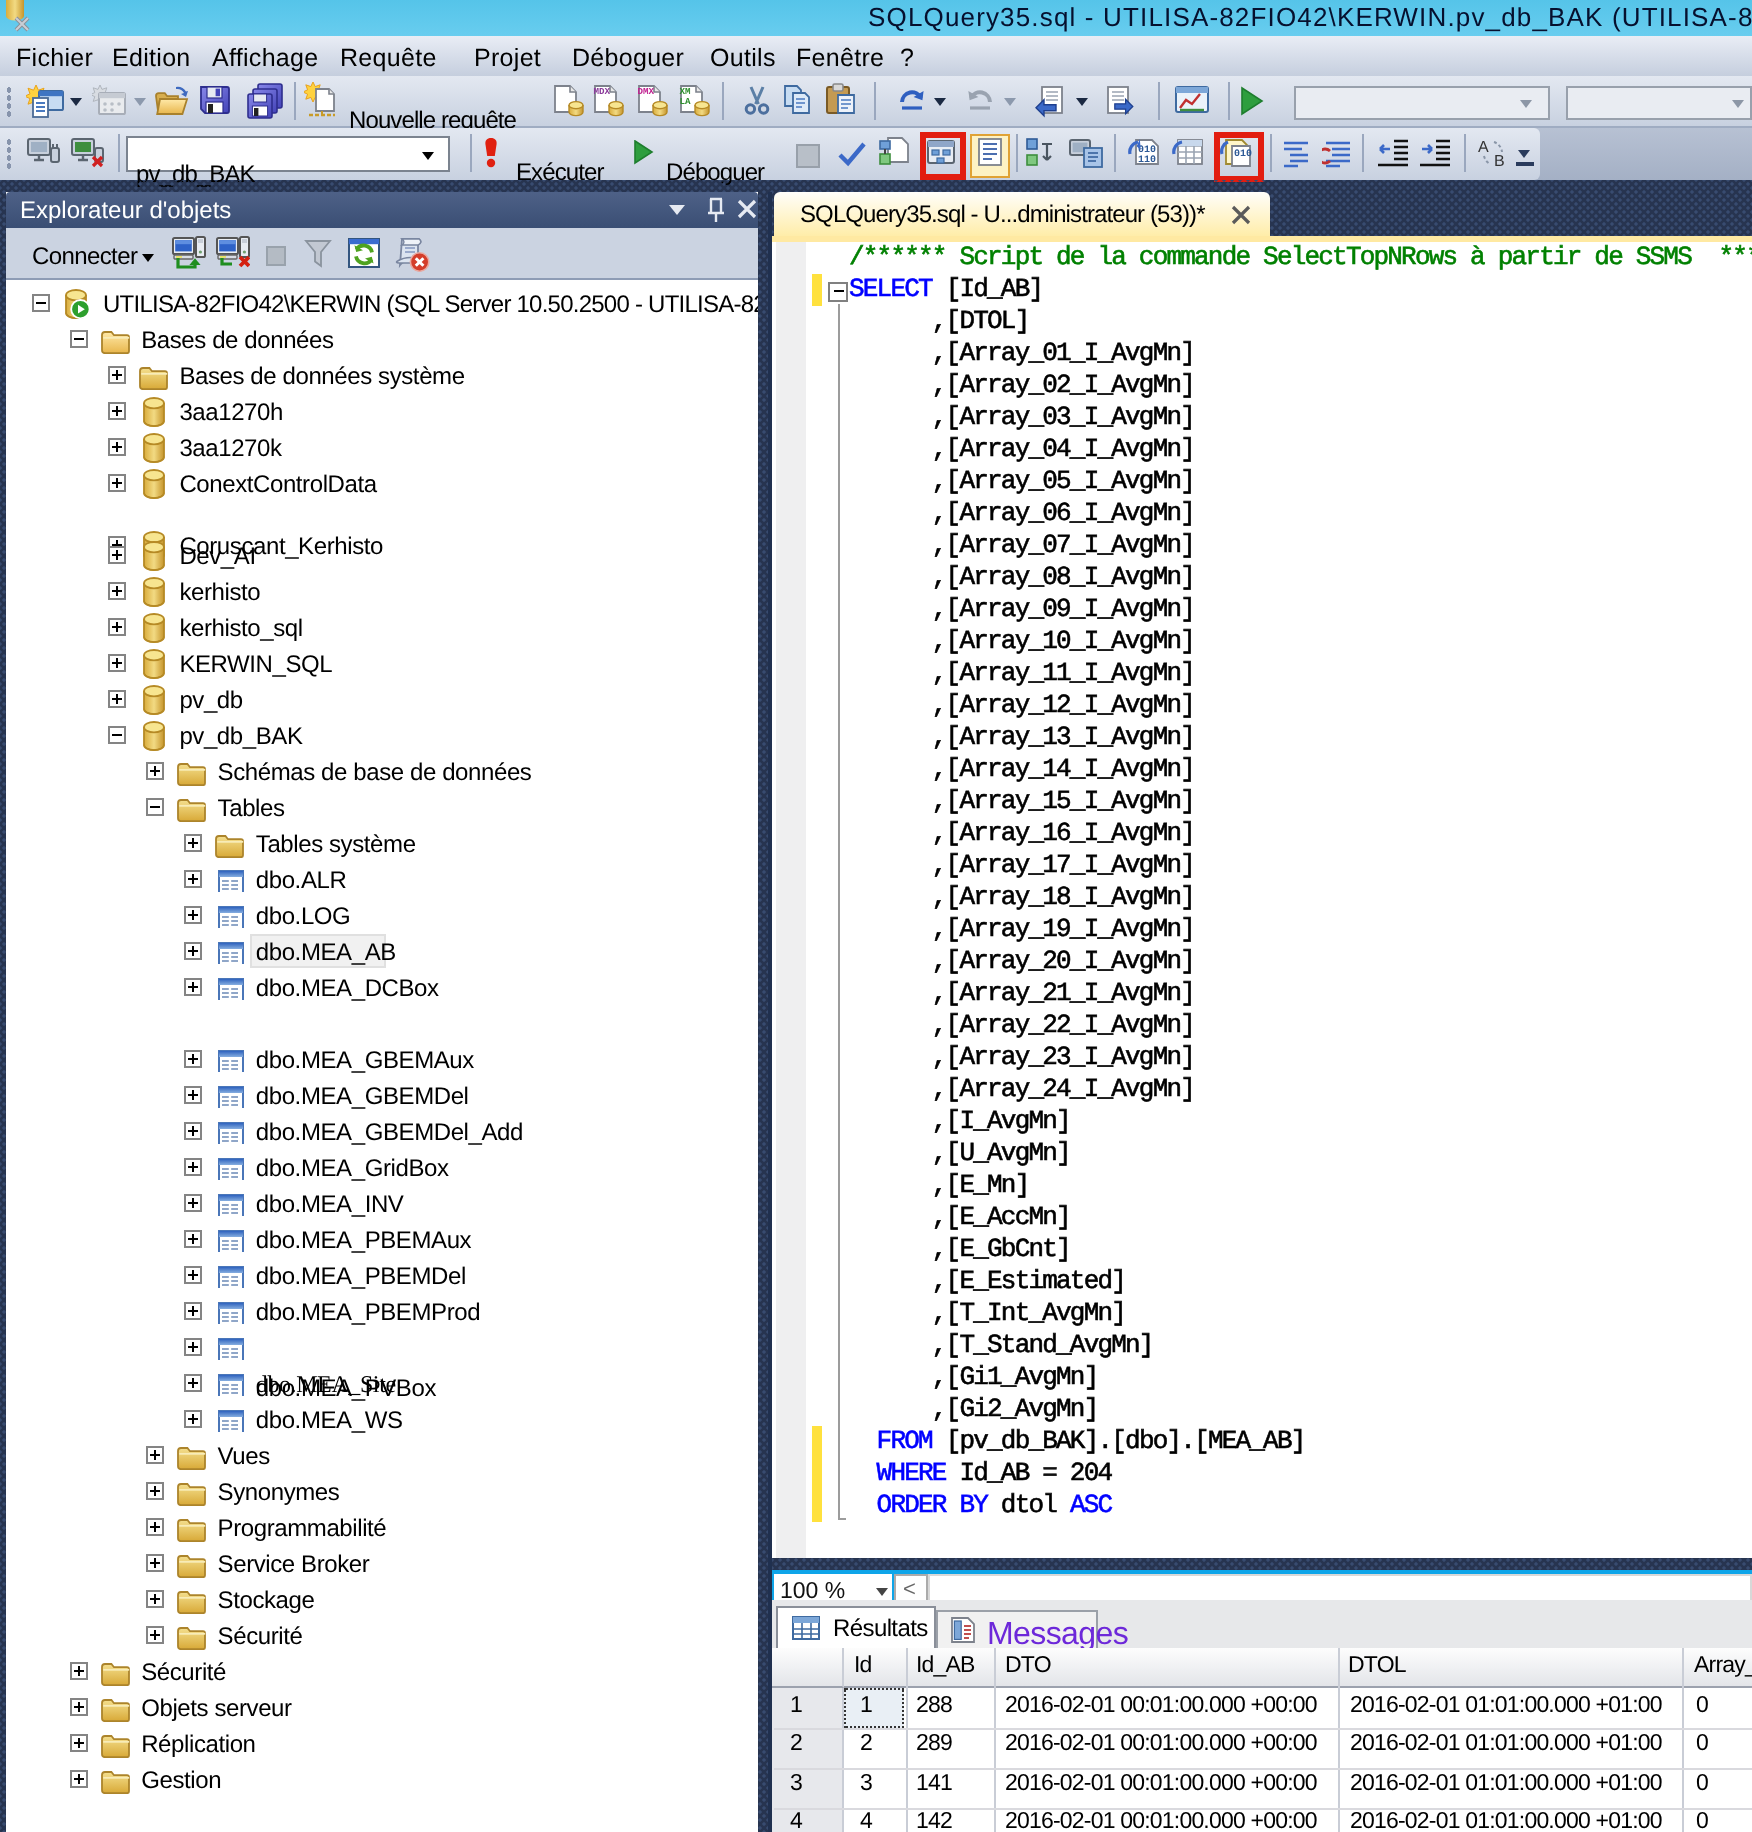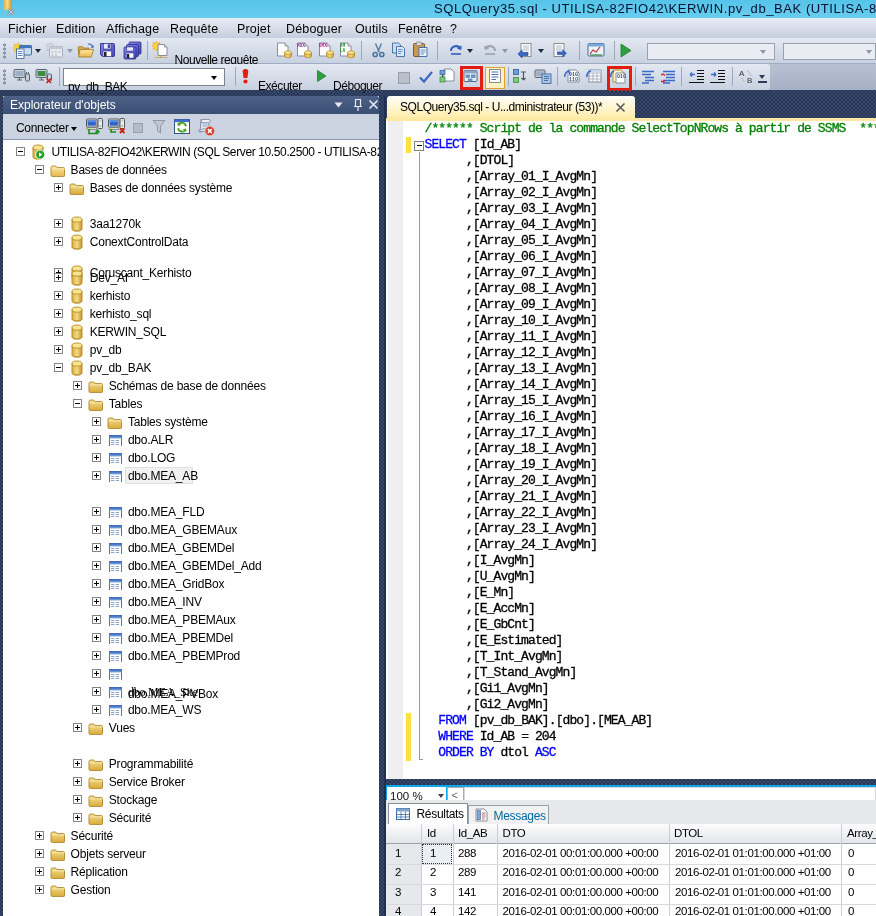--- a/index.html
+++ b/index.html
@@ -498,20 +498,40 @@
             <linearGradient id="fo2" x1="0" y1="0" x2="0" y2="1">
               <stop offset="0" stop-color="#F4DF8E"></stop>
               <stop offset="1" stop-color="#D8A937"></stop>
             </linearGradient>
           </defs>
           <path d="M1 4.5 q0-1.5 1.5-1.5 h3.2 l1.3 1.6 h6.5 q1 0 1 1 v7 q0 1-1 1 h-11 q-1.5 0-1.5-1.5 z" fill="url(#fo2)" stroke="#AC842B" stroke-width="0.9"></path>
           <path d="M1.6 5.9 h13" stroke="#F8ECB8" stroke-width="0.9" fill="none"></path>
         </svg>
 <span class="ttext" style="left:86.7px;">Bases de données système</span>
 </div>
+<div class="trow" style="top:56.5px">
+<span class="ebox" style="left:50.7px">
+          <i></i>
+          <b></b>
+        </span>
+<svg class="abs" style="left:66.2px;top:1px" width="16" height="16" viewBox="0 0 16 16">
+          <defs>
+            <linearGradient id="db3" x1="0" y1="0" x2="1" y2="0">
+              <stop offset="0" stop-color="#D9AC3C"></stop>
+              <stop offset="0.5" stop-color="#F2DA83"></stop>
+              <stop offset="1" stop-color="#C6952C"></stop>
+            </linearGradient>
+          </defs>
+          <path d="M3 3.5 v9 a5 2.6 0 0 0 10 0 v-9 z" fill="url(#db3)"></path>
+          <ellipse cx="8" cy="3.6" rx="5" ry="2.6" fill="#F7E590" stroke="#B68A25" stroke-width="0.9"></ellipse>
+          <path d="M3 3.5 v9 a5 2.6 0 0 0 10 0 v-9" fill="none" stroke="#B68A25" stroke-width="0.9"></path>
+          <path d="M3 12.4 a5 2.6 0 0 0 10 0" fill="none" stroke="#B68A25" stroke-width="0.7"></path>
+        </svg>
+<span class="ttext" style="left:86.7px;">3aa1270h</span>
+</div>
 <div class="trow" style="top:74.5px">
 <span class="ebox" style="left:50.7px">
           <i></i>
           <b></b>
         </span>
 <svg class="abs" style="left:66.2px;top:1px" width="16" height="16" viewBox="0 0 16 16">
           <defs>
             <linearGradient id="db4" x1="0" y1="0" x2="1" y2="0">
               <stop offset="0" stop-color="#D9AC3C"></stop>
               <stop offset="0.5" stop-color="#F2DA83"></stop>
@@ -788,39 +808,39 @@
               <stop offset="1" stop-color="#86AEE0"></stop>
             </linearGradient>
           </defs>
           <g stroke="#8FA6C8" stroke-width="1.1">
             <path d="M3 7.5 h3.4 M7.6 7.5 h3.4 M3 9.5 h3.4 M7.6 9.5 h3.4 M3 11.5 h3.4 M7.6 11.5 h3.4"></path>
           </g>
         </svg>
 <span class="abs" style="left:122.4px;top:0.5px;width:68px;height:17px;background:#F1F1F1;border:1px solid #E0E0E0;box-sizing:border-box"></span>
 <span class="ttext" style="left:124.9px;">dbo.MEA_AB</span>
 </div>
-<div class="trow" style="top:362.5px">
-<span class="ebox" style="left:88.9px">
-          <i></i>
-          <b></b>
-        </span>
-<svg class="abs" style="left:104.9px;top:2.5px" width="15" height="13" viewBox="0 0 15 13">
-          <rect x="1.5" y="2.5" width="12" height="11" fill="#fff" stroke="#4A76B8" stroke-width="1"></rect>
-          <path d="M1.5 2.5 h12 v3 h-12 z" fill="url(#tbl)"></path>
-          <defs>
-            <linearGradient id="tbl" x1="0" y1="0" x2="0" y2="1">
-              <stop offset="0" stop-color="#2E62BE"></stop>
-              <stop offset="1" stop-color="#86AEE0"></stop>
-            </linearGradient>
-          </defs>
-          <g stroke="#8FA6C8" stroke-width="1.1">
-            <path d="M3 7.5 h3.4 M7.6 7.5 h3.4 M3 9.5 h3.4 M7.6 9.5 h3.4 M3 11.5 h3.4 M7.6 11.5 h3.4"></path>
-          </g>
-        </svg>
-<span class="ttext" style="left:124.9px;">dbo.MEA_FLD</span>
+<div class="trow" style="top:344.5px">
+<span class="ebox" style="left:88.9px">
+          <i></i>
+          <b></b>
+        </span>
+<svg class="abs" style="left:104.9px;top:2.5px" width="15" height="13" viewBox="0 0 15 13">
+          <rect x="1.5" y="2.5" width="12" height="11" fill="#fff" stroke="#4A76B8" stroke-width="1"></rect>
+          <path d="M1.5 2.5 h12 v3 h-12 z" fill="url(#tbl)"></path>
+          <defs>
+            <linearGradient id="tbl" x1="0" y1="0" x2="0" y2="1">
+              <stop offset="0" stop-color="#2E62BE"></stop>
+              <stop offset="1" stop-color="#86AEE0"></stop>
+            </linearGradient>
+          </defs>
+          <g stroke="#8FA6C8" stroke-width="1.1">
+            <path d="M3 7.5 h3.4 M7.6 7.5 h3.4 M3 9.5 h3.4 M7.6 9.5 h3.4 M3 11.5 h3.4 M7.6 11.5 h3.4"></path>
+          </g>
+        </svg>
+<span class="ttext" style="left:124.9px;">dbo.MEA_DCBox</span>
 </div>
 <div class="trow" style="top:380.5px">
 <span class="ebox" style="left:88.9px">
           <i></i>
           <b></b>
         </span>
 <svg class="abs" style="left:104.9px;top:2.5px" width="15" height="13" viewBox="0 0 15 13">
           <rect x="1.5" y="2.5" width="12" height="11" fill="#fff" stroke="#4A76B8" stroke-width="1"></rect>
           <path d="M1.5 2.5 h12 v3 h-12 z" fill="url(#tbl)"></path>
           <defs>
@@ -1044,20 +1064,37 @@
           <defs>
             <linearGradient id="fo32" x1="0" y1="0" x2="0" y2="1">
               <stop offset="0" stop-color="#F4DF8E"></stop>
               <stop offset="1" stop-color="#D8A937"></stop>
             </linearGradient>
           </defs>
           <path d="M1 4.5 q0-1.5 1.5-1.5 h3.2 l1.3 1.6 h6.5 q1 0 1 1 v7 q0 1-1 1 h-11 q-1.5 0-1.5-1.5 z" fill="url(#fo32)" stroke="#AC842B" stroke-width="0.9"></path>
           <path d="M1.6 5.9 h13" stroke="#F8ECB8" stroke-width="0.9" fill="none"></path>
         </svg>
 <span class="ttext" style="left:105.8px;">Vues</span>
+</div>
+<div class="trow" style="top:596.5px">
+<span class="ebox" style="left:69.8px">
+          <i></i>
+          <b></b>
+        </span>
+<svg class="abs" style="left:84.80000000000001px;top:2px" width="16" height="14" viewBox="0 0 16 14">
+          <defs>
+            <linearGradient id="fo33" x1="0" y1="0" x2="0" y2="1">
+              <stop offset="0" stop-color="#F4DF8E"></stop>
+              <stop offset="1" stop-color="#D8A937"></stop>
+            </linearGradient>
+          </defs>
+          <path d="M1 4.5 q0-1.5 1.5-1.5 h3.2 l1.3 1.6 h6.5 q1 0 1 1 v7 q0 1-1 1 h-11 q-1.5 0-1.5-1.5 z" fill="url(#fo33)" stroke="#AC842B" stroke-width="0.9"></path>
+          <path d="M1.6 5.9 h13" stroke="#F8ECB8" stroke-width="0.9" fill="none"></path>
+        </svg>
+<span class="ttext" style="left:105.8px;">Synonymes</span>
 </div>
 <div class="trow" style="top:614.5px">
 <span class="ebox" style="left:69.8px">
           <i></i>
           <b></b>
         </span>
 <svg class="abs" style="left:84.80000000000001px;top:2px" width="16" height="14" viewBox="0 0 16 14">
           <defs>
             <linearGradient id="fo34" x1="0" y1="0" x2="0" y2="1">
               <stop offset="0" stop-color="#F4DF8E"></stop>
@@ -1266,21 +1303,21 @@
         <rect x="0.5" y="0.5" width="13" height="3" fill="#7DA7D8"></rect>
         <path d="M0.5 6.5 h13 M0.5 9 h13 M5 3.5 v8 M9.5 3.5 v8" stroke="#3E6AA0" stroke-width="0.8"></path>
       </svg>
 <span class="abs" style="left:30.5px;top:7.5px;font-size:12px;letter-spacing:-0.3px;color:#000">Résultats</span>
 <div class="rtab" style="left:82px;top:5.5px;width:81px;height:19px;background:#F1F1F1;border:1px solid #9BA0A8;border-bottom:none"></div>
 <svg class="abs" style="left:88px;top:8px" width="15" height="14" viewBox="0 0 15 14">
         <path d="M2 1 h8 l3 3 v9 h-11 z" fill="#fff" stroke="#7d828c" stroke-width="0.9"></path>
         <rect x="3.2" y="2.5" width="3.4" height="9.2" fill="#7DA7D8" stroke="#3E6AA0" stroke-width="0.6"></rect>
         <path d="M8 5 h3.5 M8 7 h3.5 M8 9 h3.5 M8 11 h2.5" stroke="#C05050" stroke-width="0.9"></path>
       </svg>
-<span class="abs" style="left:107.5px;top:9px;font-size:12px;letter-spacing:-0.3px;color:#0369a1">Messages</span>
+<span class="abs" style="left:107.5px;top:9px;font-size:16px;letter-spacing:-0.3px;color:#6d28d9">Messages</span>
 <div class="abs" style="left:0;top:24.5px;width:490px;height:92px;background:#fff">
 <div class="abs" style="left:0;top:0;width:490px;height:20px;background:linear-gradient(#FDFDFD,#E3E5E9);border-bottom:1px solid #9CA2AE;box-sizing:border-box"></div>
 <div class="abs" style="left:0;top:0;width:35.5px;height:92px;background:#E7E8EC;border-right:1px solid #C9CDD6;box-sizing:border-box"></div>
 <div class="abs" style="left:0;top:0;width:35.5px;height:20px;background:linear-gradient(#FDFDFD,#E3E5E9);border-bottom:1px solid #9CA2AE;border-right:1px solid #C9CDD6;box-sizing:border-box"></div>
 <div class="vl" style="left:66.5px;top:0;height:92px"></div>
 <div class="vl" style="left:111.0px;top:0;height:92px"></div>
 <div class="vl" style="left:283.0px;top:0;height:92px"></div>
 <div class="vl" style="left:455.0px;top:0;height:92px"></div>
 <div class="gtxt" style="left:41.0px;top:3px">Id</div>
 <div class="gtxt" style="left:72.0px;top:3px">Id_AB</div>

